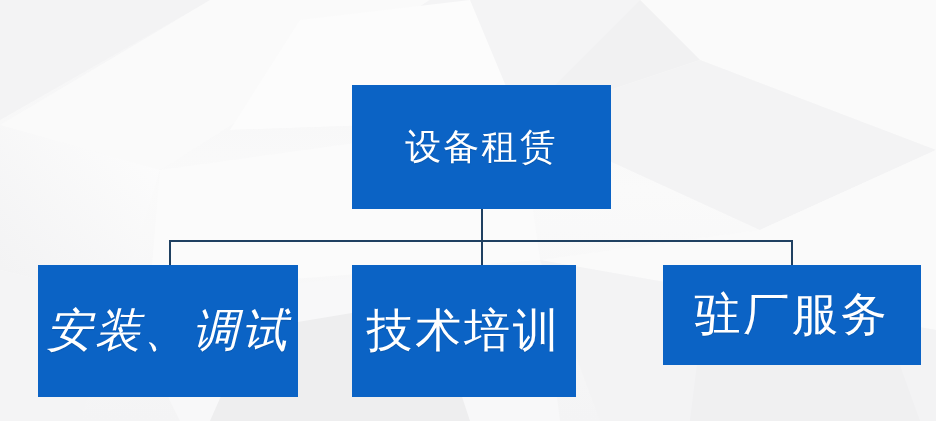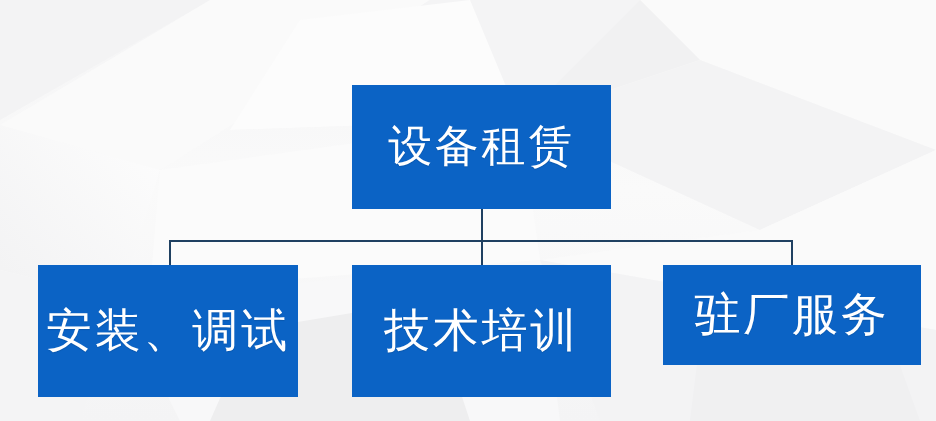--- a/index.html
+++ b/index.html
@@ -54,33 +54,34 @@
   .node .node-label {
     display: block;
     text-shadow: 0 1px 1px rgba(0,0,0,0.12);
   }
 
   #node-root {
     left: 352px;
     top: 85px;
     width: 259px;
     height: 124px;
-    font-size: 44px;
+    font-size: 36px;
   }
   #node-install {
     left: 38px;
     top: 265px;
     width: 260px;
     height: 132px;
     font-size: 46px;
+    font-style: italic;
   }
   #node-training {
     left: 352px;
     top: 265px;
-    width: 259px;
+    width: 224px;
     height: 132px;
     font-size: 46px;
   }
   #node-onsite {
     left: 663px;
     top: 265px;
     width: 258px;
     height: 100px;
     font-size: 46px;
   }

